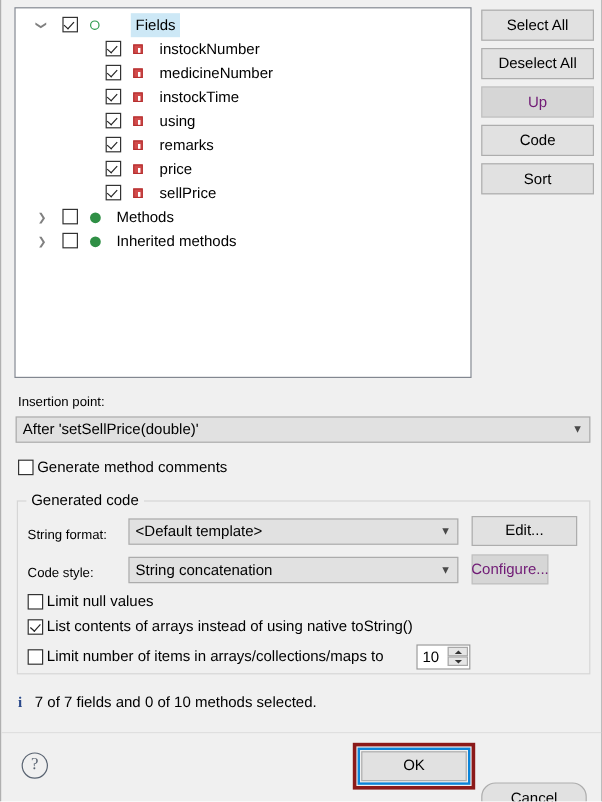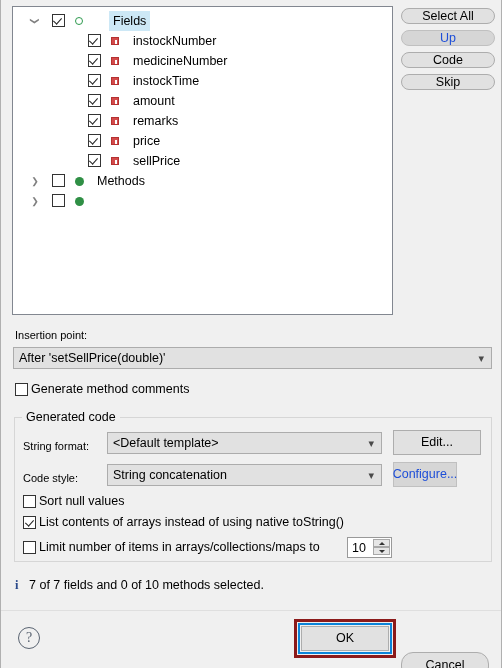--- a/index.html
+++ b/index.html
@@ -124,35 +124,34 @@
     font-size: 12.5px;
     text-align: center;
     line-height: 1;
     display: flex;
     align-items: center;
     justify-content: center;
     cursor: default;
     font-family: "Liberation Sans", sans-serif;
   }
   .btn.disabled {
-    color: #1d4ed8;
+    color: #701a75;
     background: #d6d6d6;
     border-color: #c0c0c0;
   }
   #side-buttons {
     position: absolute;
     left: 400px;
     top: 8px;
     width: 94px;
   }
   #side-buttons .btn {
     width: 94px;
-    height: 16px;
+    height: 26px;
     margin-bottom: 6px;
-    border-radius: 10px;
   }
 
   
   .field-label {
     position: absolute;
     font-size: 11px;
     line-height: 16px;
   }
 
   
@@ -382,21 +381,21 @@
         <span class="tree-label" style="left: 120px;">medicineNumber</span>
       </div>
       <div class="tree-row" style="top: 64px; position: absolute; left: 0px; width: 100%;">
         <span class="cbx checked" style="left: 75px;"></span>
         <span class="node-icon icon-square-red" style="left: 98px;"></span>
         <span class="tree-label" style="left: 120px;">instockTime</span>
       </div>
       <div class="tree-row" style="top: 84px; position: absolute; left: 0px; width: 100%;">
         <span class="cbx checked" style="left: 75px;"></span>
         <span class="node-icon icon-square-red" style="left: 98px;"></span>
-        <span class="tree-label" style="left: 120px;">amount</span>
+        <span class="tree-label" style="left: 120px;">using</span>
       </div>
       <div class="tree-row" style="top: 104px; position: absolute; left: 0px; width: 100%;">
         <span class="cbx checked" style="left: 75px;"></span>
         <span class="node-icon icon-square-red" style="left: 98px;"></span>
         <span class="tree-label" style="left: 120px;">remarks</span>
       </div>
       <div class="tree-row" style="top: 124px; position: absolute; left: 0px; width: 100%;">
         <span class="cbx checked" style="left: 75px;"></span>
         <span class="node-icon icon-square-red" style="left: 98px;"></span>
         <span class="tree-label" style="left: 120px;">price</span>
@@ -409,35 +408,39 @@
       <div class="tree-row" style="top: 164px; position: absolute; left: 0px; width: 100%;">
         <span class="twisty" style="left: 14px; display: inline-block; transform: none; font-size: 9px;">❯</span>
         <span class="cbx" style="left: 39px;"></span>
         <span class="node-icon icon-circle-filled" style="left: 62px;"></span>
         <span class="tree-label" style="left: 84px;">Methods</span>
       </div>
       <div class="tree-row" style="top: 184px; position: absolute; left: 0px; width: 100%;">
         <span class="twisty" style="left: 14px; display: inline-block; transform: none; font-size: 9px;">❯</span>
         <span class="cbx" style="left: 39px;"></span>
         <span class="node-icon icon-circle-filled" style="left: 62px;"></span>
+        <span class="tree-label" style="left: 84px;">Inherited methods</span>
       </div>
     </div>
 
   <div id="side-buttons">
       <div class="btn">
         <span>Select All</span>
       </div>
+      <div class="btn">
+        <span>Deselect All</span>
+      </div>
       <div class="btn disabled">
         <span>Up</span>
       </div>
       <div class="btn">
         <span>Code</span>
       </div>
       <div class="btn">
-        <span>Skip</span>
+        <span>Sort</span>
       </div>
     </div>
 
   <div class="field-label" style="left:14px; top:327px;">Insertion point:</div>
   <div class="combo" style="left:12px; top:347px; width:479px;">
     <span>After 'setSellPrice(double)'</span>
     <span class="arrow">▾</span>
   </div>
 
   <div class="chkrow" style="left:14px; top:382px;">
@@ -461,21 +464,21 @@
   <div class="combo" style="left:106px; top:464px; width:275px;">
     <span>String concatenation</span>
     <span class="arrow">▾</span>
   </div>
   <div class="btn disabled" style="position:absolute; left:392px; top:462px; width:64px; height:25px;">
     <span>Configure...</span>
   </div>
 
   <div class="chkrow" style="left:22px; top:494px;">
     <span class="box"></span>
-    <span class="txt">Sort null values</span>
+    <span class="txt">Limit null values</span>
   </div>
   <div class="chkrow" style="left:22px; top:515px;">
     <span class="box checked"></span>
     <span class="txt">List contents of arrays instead of using native toString()</span>
   </div>
   <div class="chkrow" style="left:22px; top:540px;">
     <span class="box"></span>
     <span class="txt">Limit number of items in arrays/collections/maps to</span>
   </div>
 

